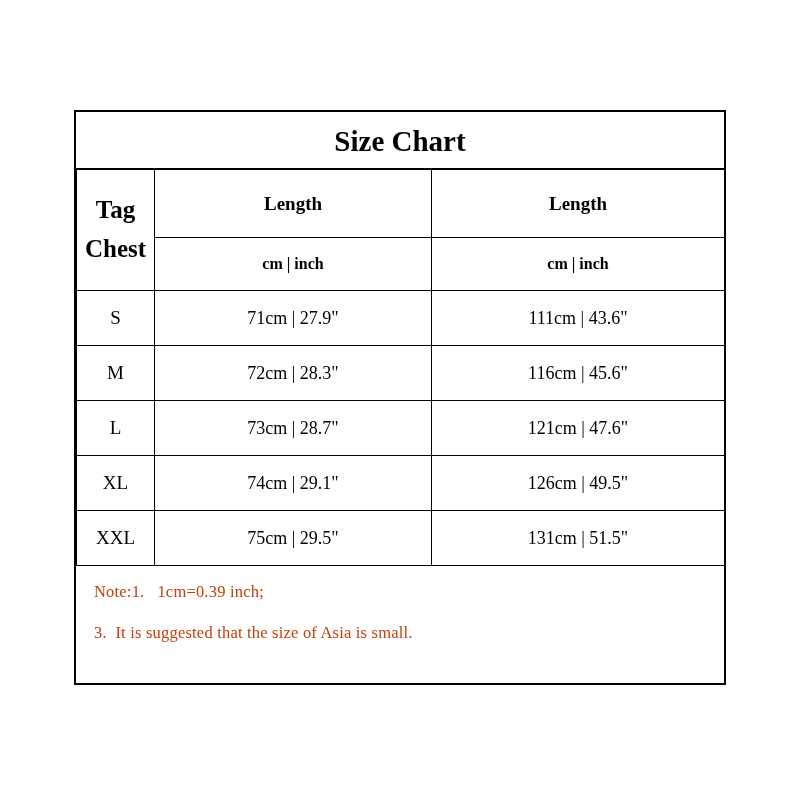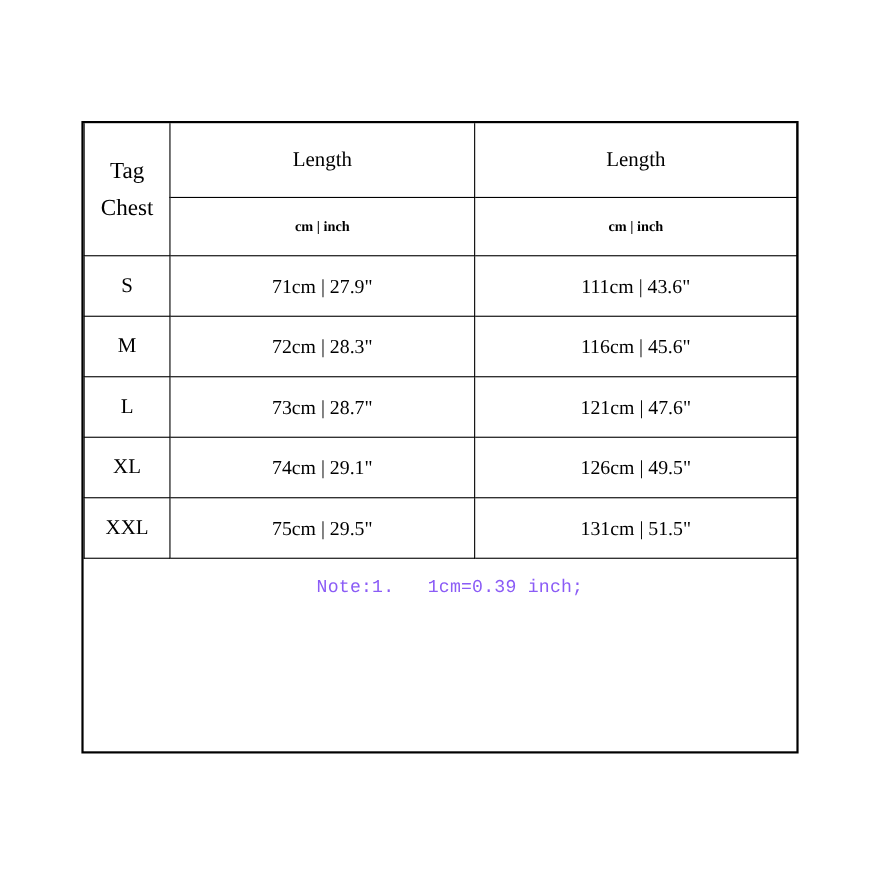--- a/index.html
+++ b/index.html
@@ -50,65 +50,65 @@
     text-align: center;
     color: #000000;
     font-family: "Liberation Serif", serif;
     padding: 0;
   }
   .col-tag { width: 78px; }
   .col-len { width: 277px; }
   .col-chest { width: 293px; }
 
   .tag-cell {
-    font-size: 21px;
-    font-weight: normal;
+    font-size: 25px;
+    font-weight: bold;
     line-height: 1.55;
     height: 101px;
     border-top: none !important;
   }
   .grp-head {
     font-size: 19px;
-    font-weight: normal;
+    font-weight: bold;
     height: 67px;
     border-top: none !important;
   }
   .unit-head {
-    font-size: 13px;
+    font-size: 16px;
     font-weight: bold;
     height: 52px;
   }
   .size-cell {
     font-size: 19px;
     height: 54px;
   }
   .val-cell {
     font-size: 18px;
     height: 54px;
   }
   .notes {
     padding: 16px 0 0 18px;
     box-sizing: border-box;
   }
   .note-line {
-    color: #8b5cf6;
+    color: #c2410c;
     font-size: 16.5px;
-    font-family: Liberation Mono, monospace;
+    font-family: Liberation Serif, serif;
     margin-bottom: 21px;
     white-space: pre;
     letter-spacing: 0.2px;
-    text-align: center;
   }
 </style>
 </head>
 <body>
 
 <div class="page">
   <div class="chart-frame">
 
+    <div class="chart-title">Size Chart</div>
 
     <table class="size-table">
       <colgroup>
         <col class="col-tag">
         <col class="col-len">
         <col class="col-chest">
       </colgroup>
       <tbody>
         <tr>
           <td class="tag-cell" rowspan="2">
@@ -146,16 +146,17 @@
         <tr>
           <td class="size-cell">XXL</td>
           <td class="val-cell">75cm | 29.5"</td>
           <td class="val-cell">131cm | 51.5"</td>
         </tr>
       </tbody>
     </table>
 
     <div class="notes">
       <div class="note-line">Note:1.   1cm=0.39 inch;</div>
+      <div class="note-line">3.  It is suggested that the size of Asia is small.</div>
     </div>
 
   </div>
 </div>
 
 </body></html>

